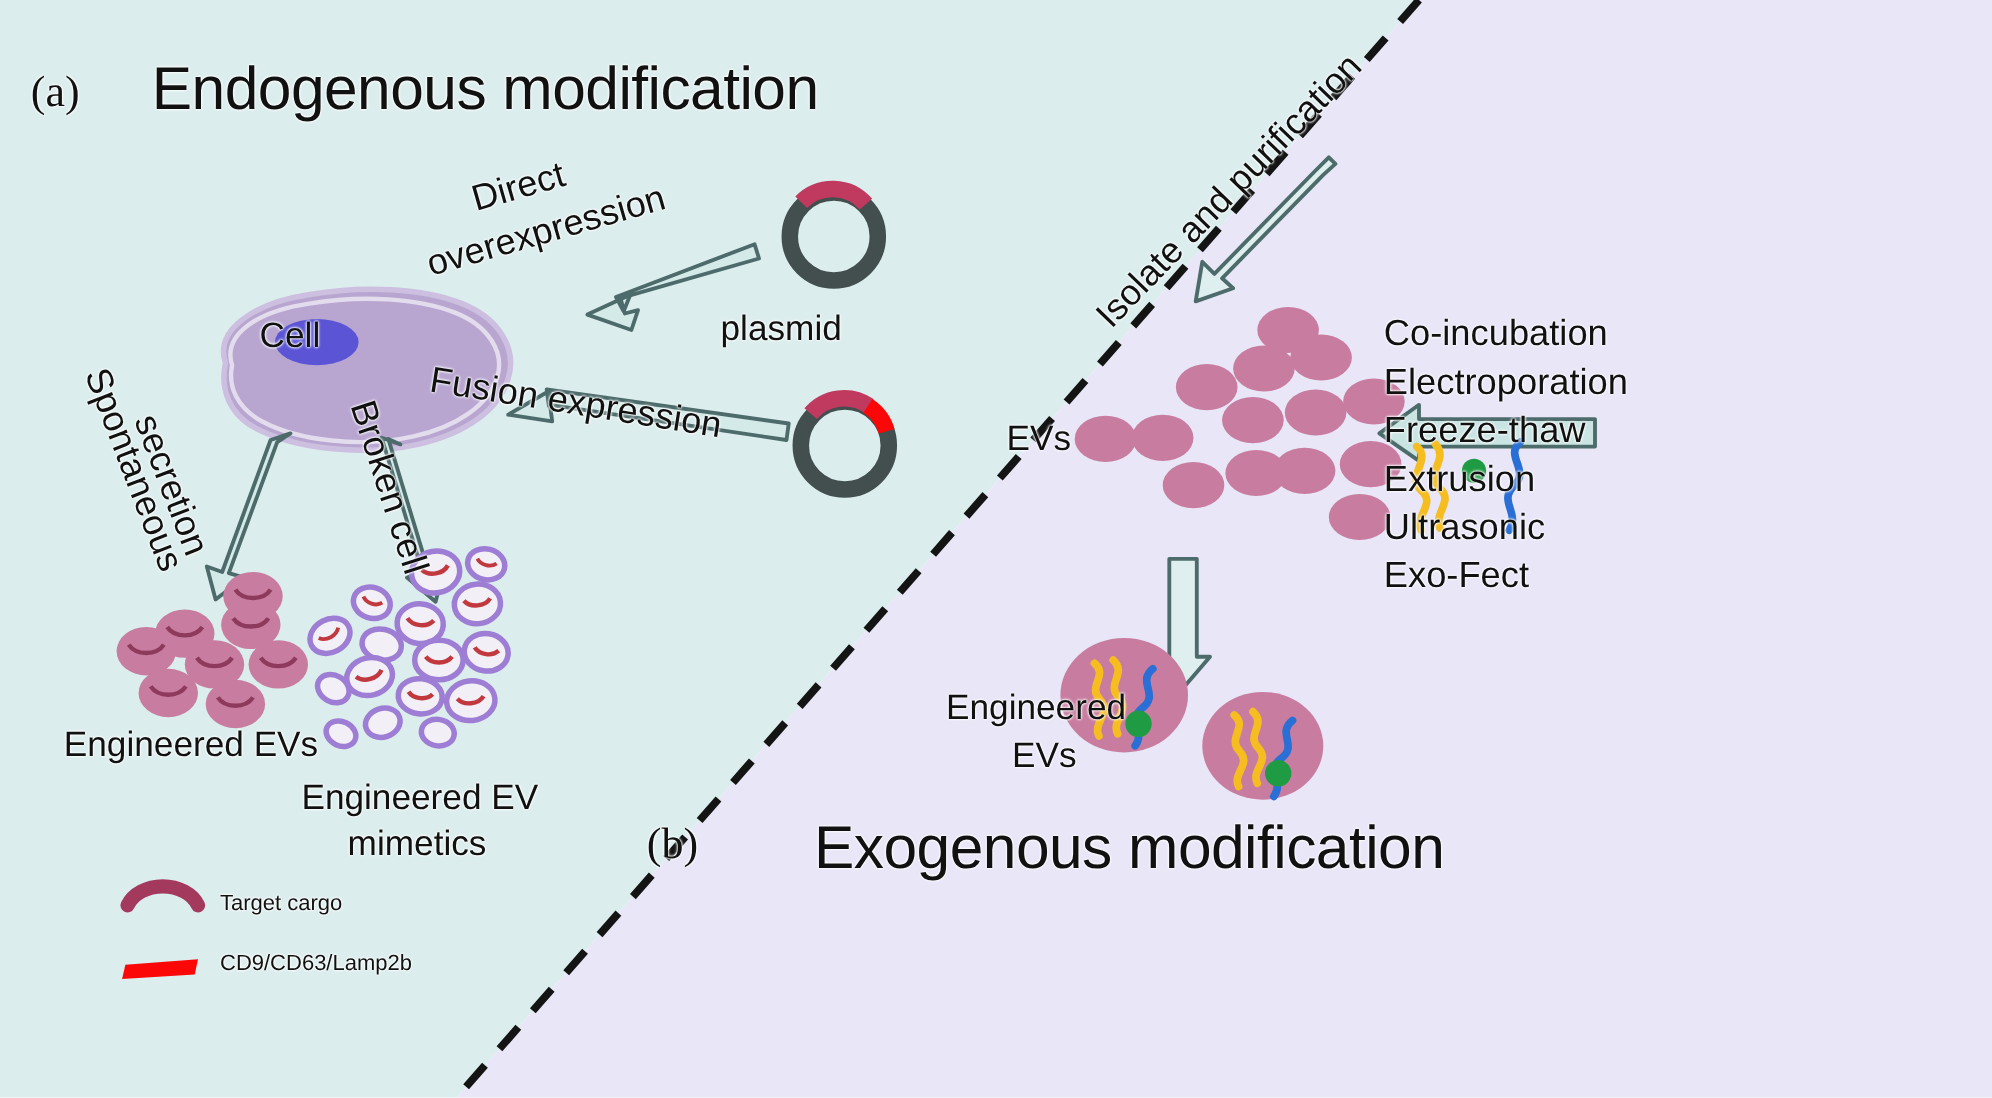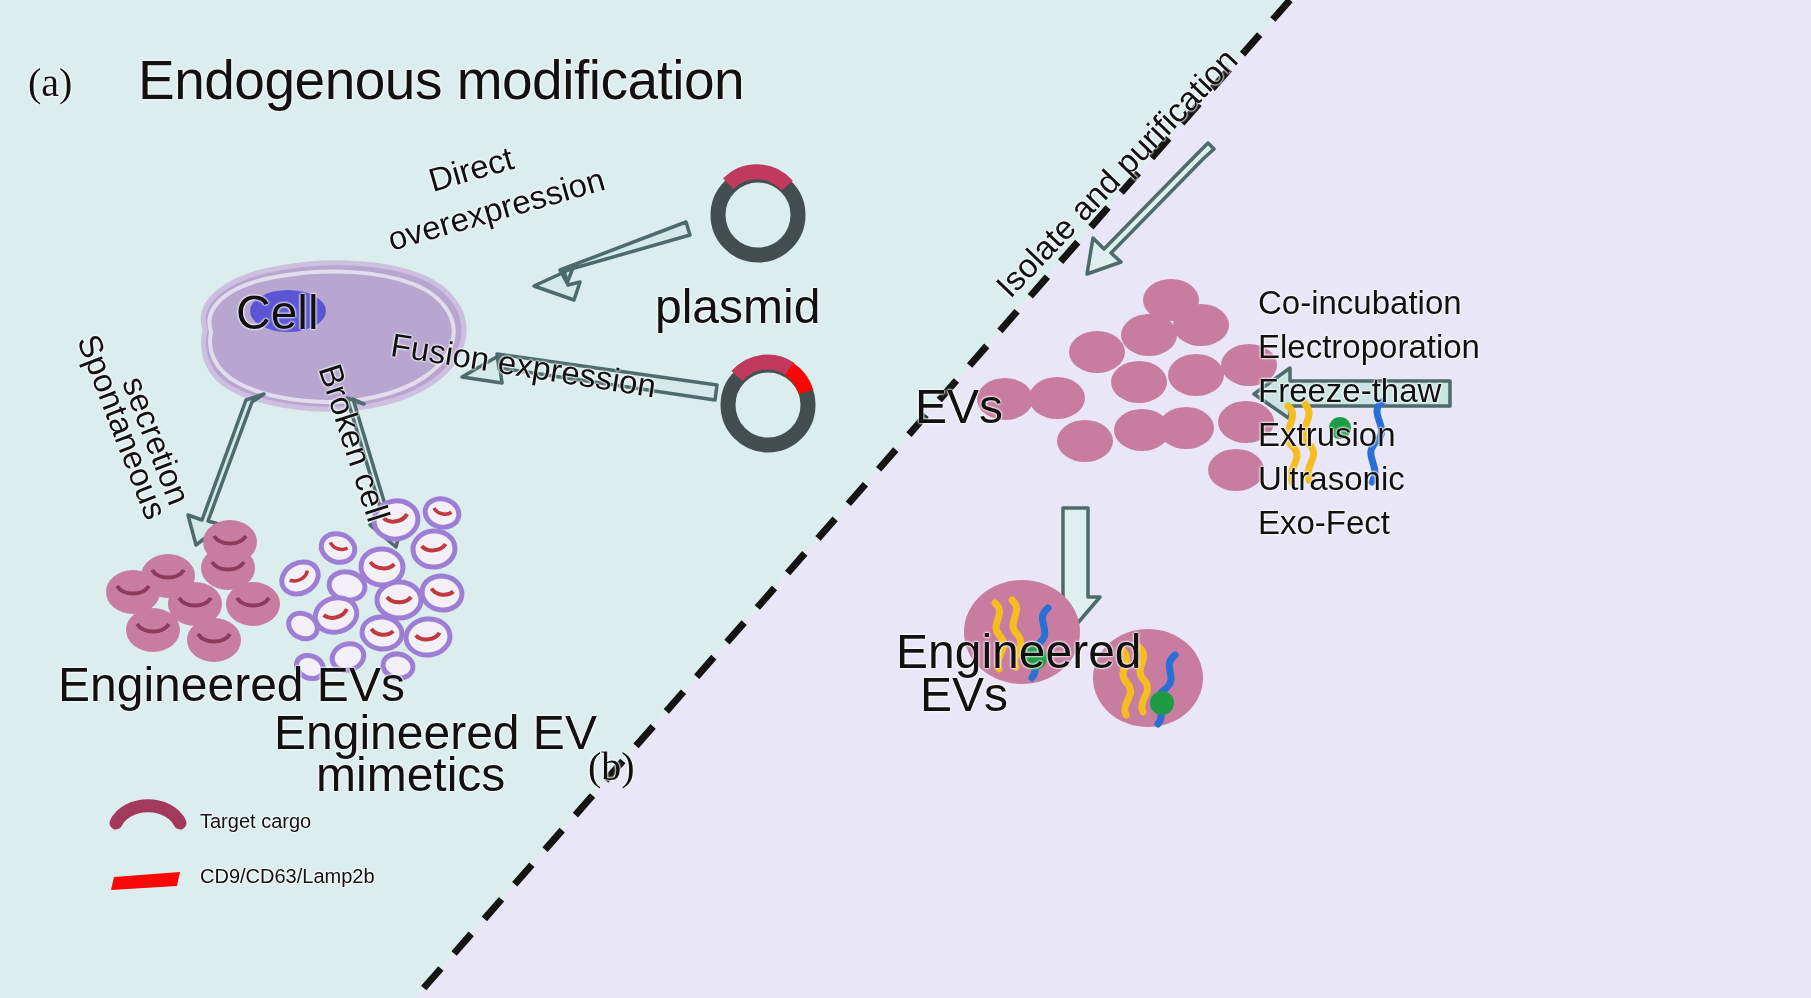--- a/index.html
+++ b/index.html
@@ -6,21 +6,21 @@
   #root{
     position:relative;width:1811px;height:998px;overflow:hidden;
     font-family:"Liberation Sans", sans-serif;
   }
   .panel{position:absolute;inset:0;}
   .panel svg{display:block;}
   .lbl{position:absolute;color:#111;white-space:pre;line-height:1.04;
        text-shadow:0 0 2px #fff,0 0 2px #fff,0 0 3px #fff;}
   .title{font-size:55px;letter-spacing:-0.5px;}
   .panel-tag{font-family:"Liberation Serif", serif;font-size:40px;}
-  .big{font-size:48px;}
+  .big{font-size:32px;}
   .med{font-size:33px;}
   .small{font-size:20px;}
   .rot{transform-origin:left top;}
 </style>
 </head>
 <body>
 
 <div id="root">
 
   <div class="panel">
@@ -248,27 +248,28 @@
 
   <div class="lbl big" style="left:58px;top:660px;">Engineered EVs</div>
 
   <div class="lbl big" style="left:274px;top:708px;">Engineered EV</div>
   <div class="lbl big" style="left:316px;top:750px;">mimetics</div>
 
   <div class="lbl small" style="left:200px;top:811px;">Target cargo</div>
   <div class="lbl small" style="left:200px;top:866px;">CD9/CD63/Lamp2b</div>
 
   <div class="lbl panel-tag" style="left:588px;top:746px;">(b)</div>
+  <div class="lbl title" style="left:740px;top:742px;">Exogenous modification</div>
 
   <div class="lbl med rot" style="left:990px;top:280px;transform:rotate(-46deg);">Isolate and purification</div>
 
   <div class="lbl big" style="left:915px;top:382px;">EVs</div>
 
 
-  <div class="lbl big" style="left:860px;top:627px;margin-left:36px;">Engineered</div>
+  <div class="lbl big" style="left:860px;top:627px;">Engineered</div>
   <div class="lbl big" style="left:920px;top:670px;">EVs</div>
 
   <div class="lbl med" style="left:1258px;top:286px;">Co-incubation</div>
   <div class="lbl med" style="left:1258px;top:330px;">Electroporation</div>
   <div class="lbl med" style="left:1258px;top:374px;text-align:right;">Freeze-thaw</div>
   <div class="lbl med" style="left:1258px;top:418px;">Extrusion</div>
   <div class="lbl med" style="left:1258px;top:462px;">Ultrasonic</div>
   <div class="lbl med" style="left:1258px;top:506px;">Exo-Fect</div>
 
 </div>

